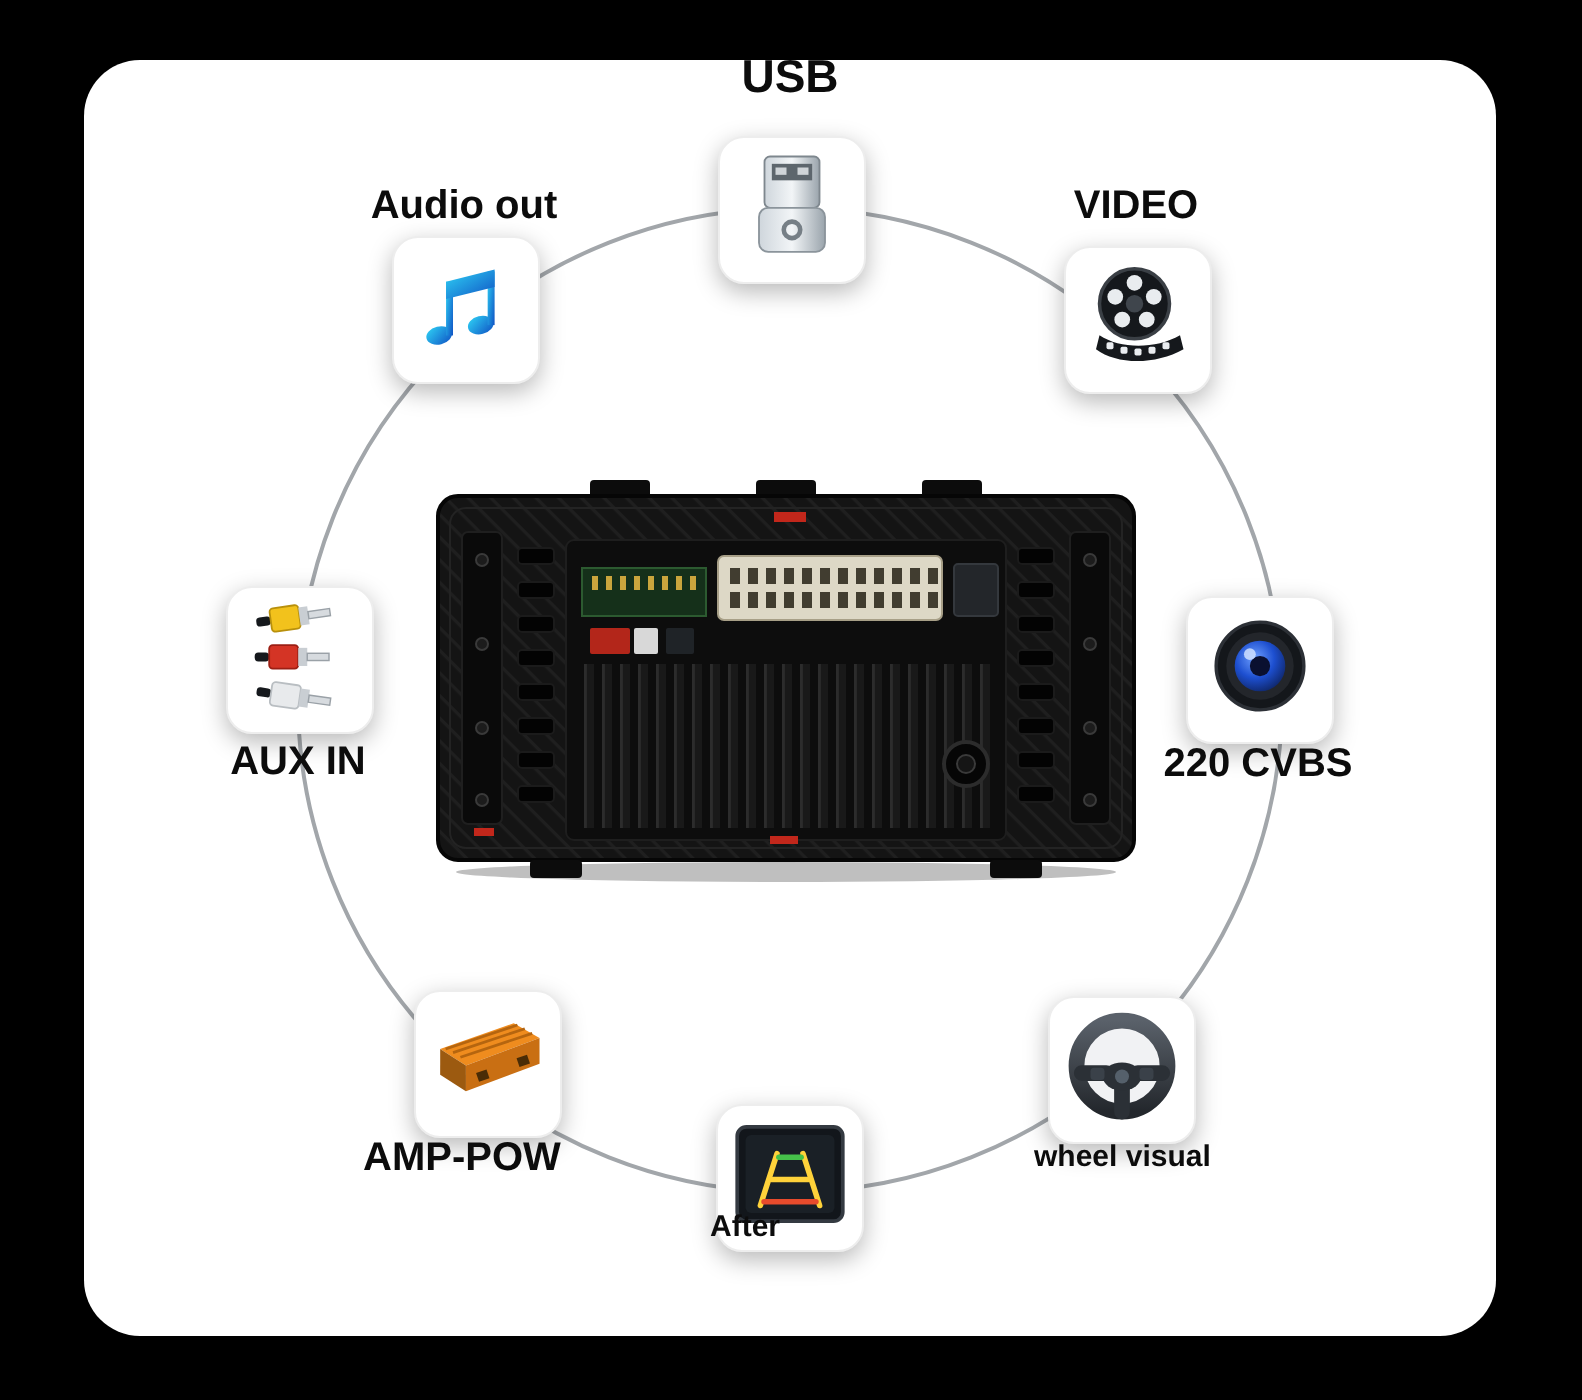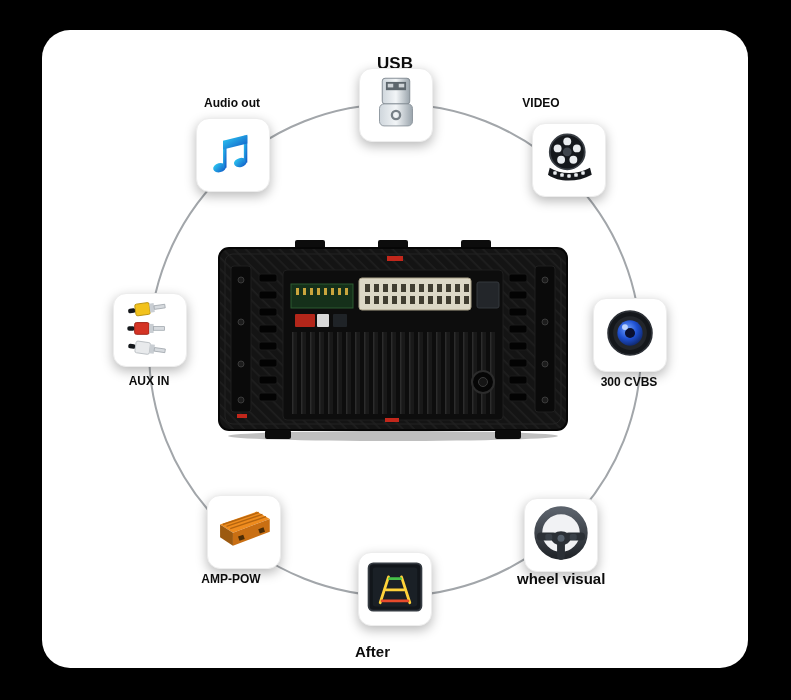--- a/index.html
+++ b/index.html
@@ -2,21 +2,21 @@
 <html><head>
 <meta charset="utf-8">
 <style>
   html,body{margin:0;padding:0;background:#000;}
   .stage{position:relative;width:791px;height:700px;background:#000;overflow:hidden;
          font-family:"Liberation Sans",sans-serif;}
   .card{position:absolute;left:42px;top:30px;width:706px;height:638px;background:#fff;border-radius:28px;}
   .ring{position:absolute;left:148px;top:103px;width:490px;height:490px;border:2.5px solid #a2a6aa;border-radius:50%;}
   .node{position:absolute;width:72px;height:72px;background:#fff;border:1px solid #ededed;border-radius:13px;
         box-shadow:0 4px 12px rgba(0,0,0,.28);display:flex;align-items:center;justify-content:center;}
-  .lbl{position:absolute;font-weight:bold;color:#0c0c0c;font-size:12px;line-height:18px;}
+  .lbl{position:absolute;font-weight:bold;color:#0c0c0c;font-size:20px;line-height:18px;}
   .lbl.center{text-align:center;}
   .device{position:absolute;left:211px;top:236px;}
 </style>
 </head>
 <body>
 
 <div class="stage">
   <div class="card"></div>
   <div class="ring"></div>
 
@@ -116,21 +116,21 @@
       <circle cx="272" cy="146" r="11" fill="#060606" stroke="#2c2c2c" stroke-width="2"></circle>
       <circle cx="272" cy="146" r="4.5" fill="#151515" stroke="#3a3a3a"></circle>
       <rect x="176" y="20" width="16" height="5" fill="#c2271b"></rect>
       <rect x="26" y="178" width="10" height="4" fill="#c2271b"></rect>
       <rect x="174" y="182" width="14" height="4" fill="#c2271b"></rect>
       <rect x="54" y="194" width="26" height="9" rx="2" fill="#0c0c0c"></rect>
       <rect x="284" y="194" width="26" height="9" rx="2" fill="#0c0c0c"></rect>
     </svg>
   </div>
 
-  <div class="lbl center" style="left:339px;top:55px;width:112px;font-size:17px">USB</div>
+  <div class="lbl center" style="left:339px;top:29px;width:112px;font-size:23px">USB</div>
   <div class="node" style="left:359px;top:68px">
     <span>
       <svg width="44" height="56" viewBox="0 0 48 60">
         <defs>
           <linearGradient id="g-usb" x1="0" y1="0" x2="1" y2="0">
             <stop offset="0" stop-color="#cfd6dc"></stop>
               <stop offset="0.5" stop-color="#f2f5f7"></stop>
               <stop offset="1" stop-color="#9aa4ac"></stop>
           </linearGradient>
         </defs>
@@ -158,21 +158,21 @@
           <ellipse cx="14.5" cy="47" rx="7.5" ry="5.2" transform="rotate(-14 14.5 47)"></ellipse>
           <rect x="18.5" y="16" width="4" height="31"></rect>
           <ellipse cx="38.5" cy="41" rx="7.5" ry="5.2" transform="rotate(-14 38.5 41)"></ellipse>
           <rect x="42.5" y="10" width="4" height="31"></rect>
           <polygon points="18.5,16 46.5,9 46.5,19 18.5,26"></polygon>
         </g>
       </svg>
     </span>
   </div>
 
-  <div class="lbl center" style="left:481px;top:94px;width:120px">VIDEO</div>
+  <div class="lbl center" style="left:508px;top:94px;width:120px">VIDEO</div>
   <div class="node" style="left:532px;top:123px">
     <span>
       <svg width="56" height="56" viewBox="0 0 64 64">
         <circle cx="30" cy="25" r="20" fill="#15181c" stroke="#3a3f45" stroke-width="2"></circle>
         <circle cx="30" cy="25" r="5" fill="#3f454c"></circle>
         <circle cx="30" cy="13" r="4.5" fill="#e9ecef"></circle>
         <circle cx="41" cy="21" r="4.5" fill="#e9ecef"></circle>
         <circle cx="37" cy="34" r="4.5" fill="#e9ecef"></circle>
         <circle cx="23" cy="34" r="4.5" fill="#e9ecef"></circle>
         <circle cx="19" cy="21" r="4.5" fill="#e9ecef"></circle>
@@ -225,21 +225,21 @@
           </radialGradient>
         </defs>
         <circle cx="32" cy="32" r="26" fill="#14171b" stroke="#2c3036" stroke-width="2"></circle>
         <circle cx="32" cy="32" r="20" fill="#23262b"></circle>
         <circle cx="32" cy="32" r="15" fill="url(#g-lens)"></circle>
         <circle cx="32" cy="32" r="6" fill="#0a1030"></circle>
         <circle cx="26" cy="25" r="3.5" fill="#cfe0ff" opacity="0.85"></circle>
       </svg>
     </span>
   </div>
-  <div class="lbl center" style="left:573px;top:373px;width:112px">300 CVBS</div>
+  <div class="lbl center" style="left:573px;top:373px;width:112px">220 CVBS</div>
 
   <div class="node" style="left:207px;top:495px">
     <span>
       <svg width="60" height="46" viewBox="0 0 64 50">
         <polygon points="6,19 46,5 60,13 20,28" fill="#ef8c1e"></polygon>
         <g stroke="#b5650f" stroke-width="1.5">
           <line x1="9" y1="19" x2="48" y2="6"></line>
           <line x1="13" y1="21" x2="52" y2="8"></line>
           <line x1="17" y1="23.5" x2="56" y2="10.5"></line>
         </g>
@@ -283,16 +283,16 @@
         <g stroke-linecap="round" fill="none" stroke-width="3">
           <path d="M14 44 L23 16" stroke="#ffd23a"></path>
           <path d="M46 44 L37 16" stroke="#ffd23a"></path>
           <path d="M24 18 H36" stroke="#46c24a"></path>
           <path d="M20 30 H40" stroke="#ffd23a"></path>
           <path d="M16 42 H44" stroke="#e84b2c"></path>
         </g>
       </svg>
     </span>
   </div>
-  <div class="lbl" style="left:355px;top:643px;width:180px;font-size:15px">
+  <div class="lbl" style="left:355px;top:605px;width:180px;font-size:15px">
     <div>After</div>
   </div>
 </div>
 
 </body></html>

